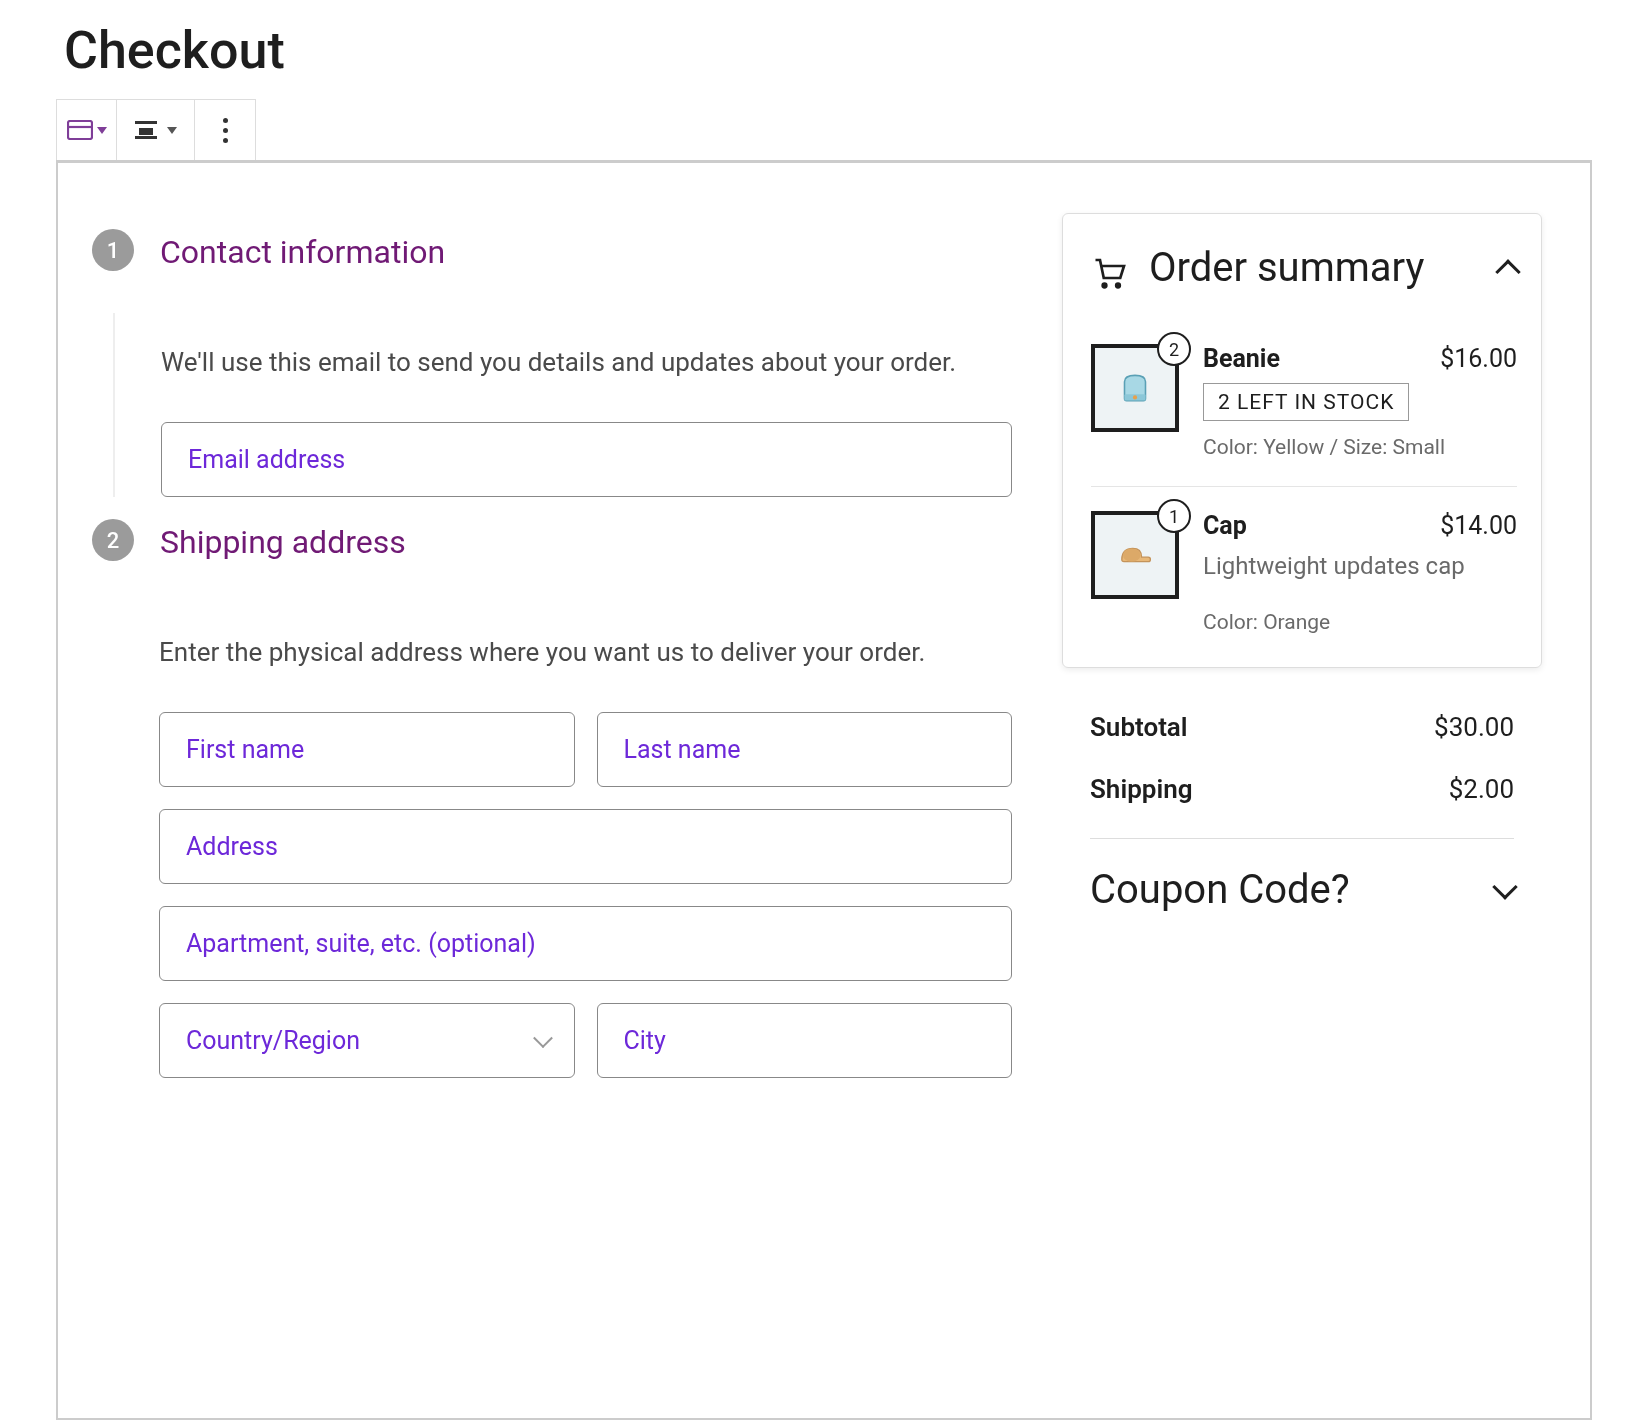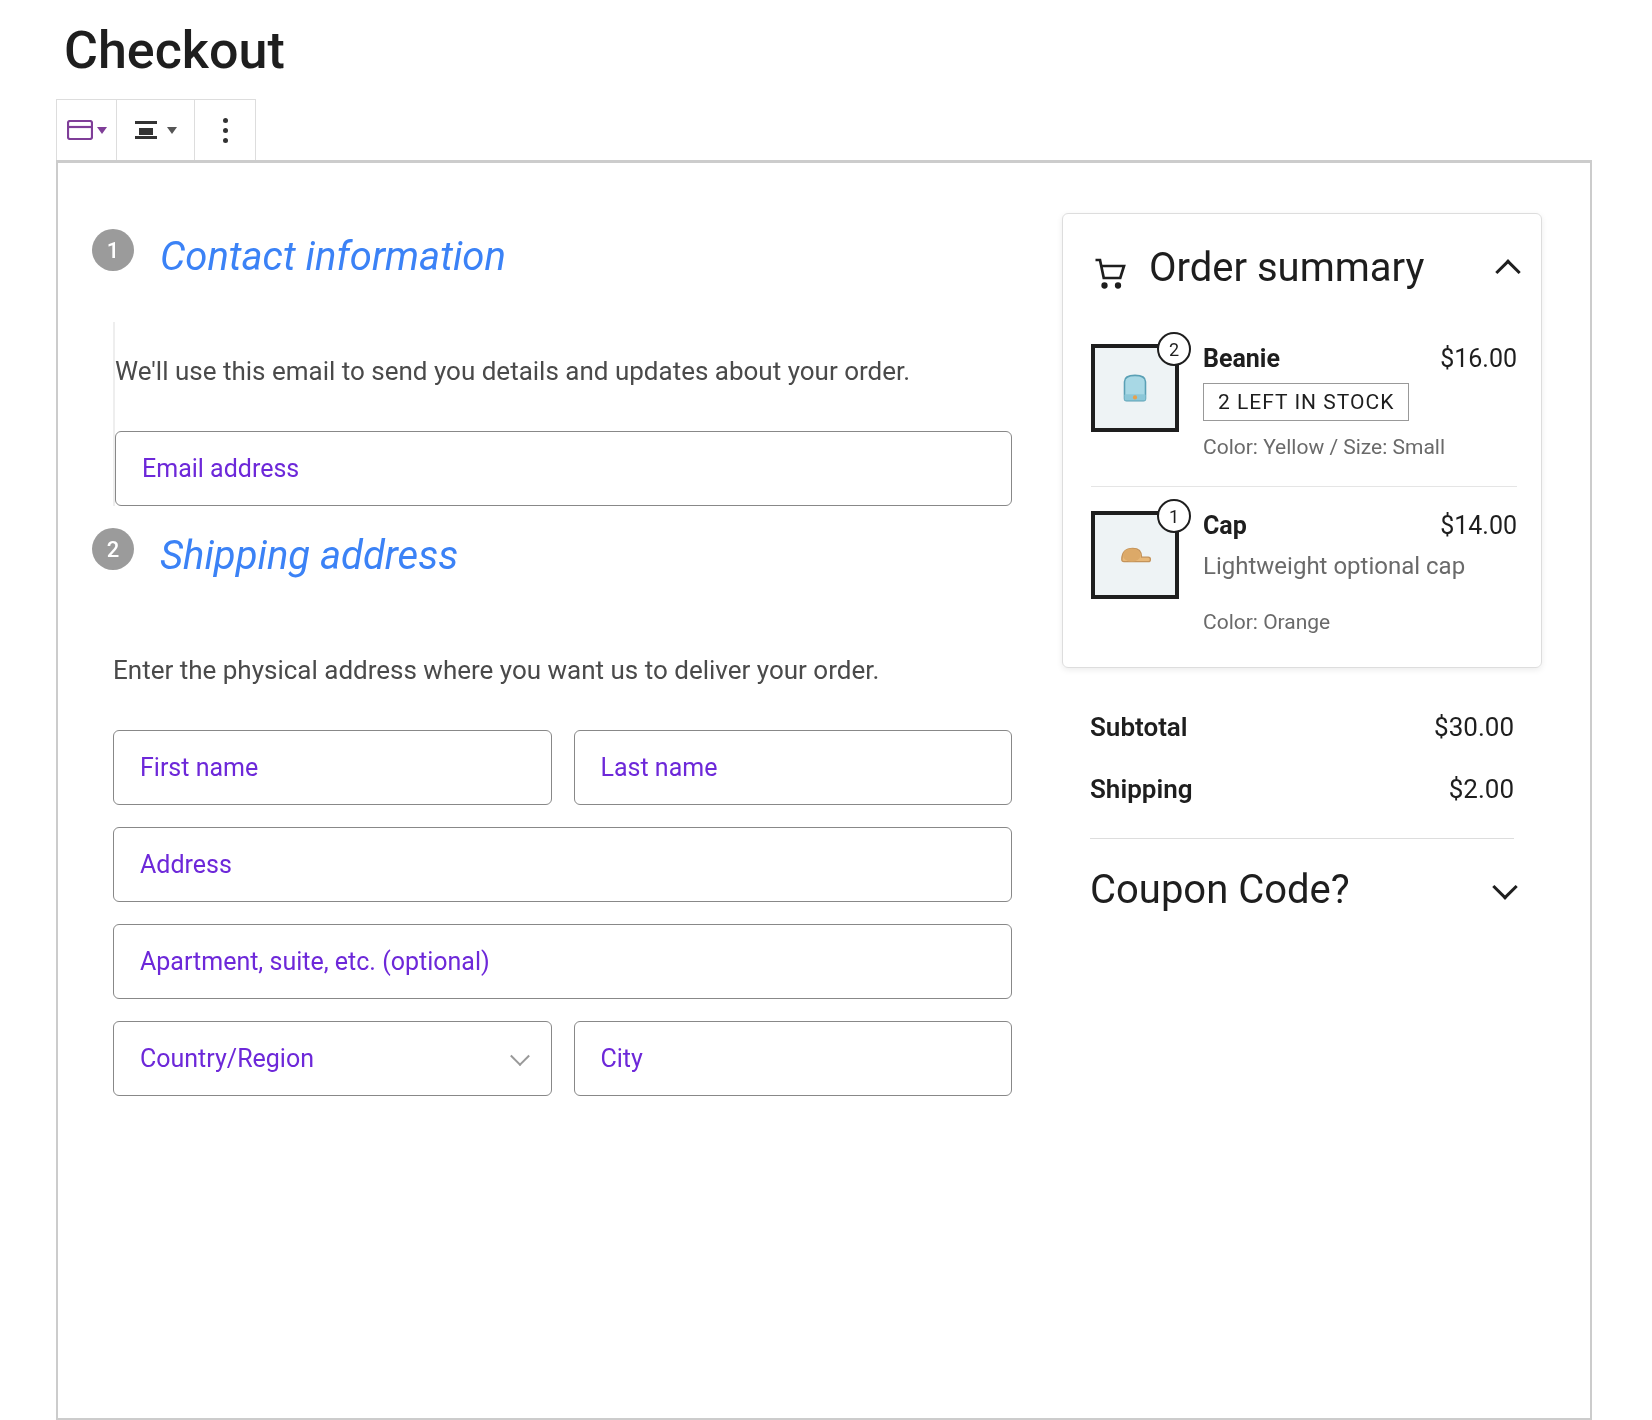--- a/index.html
+++ b/index.html
@@ -9,28 +9,28 @@
 .toolbar { display: flex; border: 1px solid #ddd; width: fit-content; margin-left: -4px; }
 .toolbar-btn { width: 60px; height: 60px; display: flex; align-items: center; justify-content: center; border-right: 1px solid #ddd; cursor: pointer; background: #fff; gap: 4px; }
 .toolbar-btn.wide { width: 78px; }
 .toolbar-btn:last-child { border-right: none; }
 .content-wrap { border: 2px solid #ccc; border-top-width: 3px; margin-left: -4px; margin-top: -1px; padding: 40px 48px 0 34px; display: flex; gap: 50px; height: 1260px; overflow: hidden; }
 .left-col { flex: 1; padding-top: 26px; }
 .right-col { width: 480px; padding-top: 10px; }
 .step { display: flex; gap: 26px; margin-bottom: 40px; }
 .step-num { width: 42px; height: 42px; border-radius: 50%; background: #9b9b9b; color: #fff; display: flex; align-items: center; justify-content: center; font-size: 22px; font-weight: 500; flex-shrink: 0; }
 .step-body { flex: 1; }
-.step-title { font-size: 40px; font-weight: 400; color: #3b82f6; margin-bottom: 32px; margin-top: 4px; font-style: italic; }
+.step-title { font-size: 32px; font-weight: 400; color: #701a75; margin-bottom: 32px; margin-top: 4px; }
 .step-desc { font-size: 26px; color: #4a4a4a; line-height: 1.5; margin-bottom: 40px; }
 .input { border: 1.5px solid #888; border-radius: 6px; padding: 22px 26px; font-size: 25px; color: #6d28d9; background: #fff; width: 100%; }
 .input-row { display: flex; gap: 22px; margin-bottom: 22px; }
 .input-row .input { flex: 1; }
 .select { position: relative; }
 .select::after { content: ''; position: absolute; right: 24px; top: 50%; width: 12px; height: 12px; border-right: 2px solid #999; border-bottom: 2px solid #999; transform: translateY(-70%) rotate(45deg); pointer-events: none; }
-.step-rail { border-left: 2px solid #eee; margin-left: 21px; margin-top: -30px; padding-top: 30px; margin-bottom: 20px; }
+.step-rail { border-left: 2px solid #eee; margin-left: 21px; padding-left: 46px; margin-top: -30px; padding-top: 30px; margin-bottom: 20px; }
 .summary-card { border: 1px solid #ddd; border-radius: 6px; padding: 28px 24px 28px 28px; box-shadow: 0 2px 6px rgba(0,0,0,0.08); margin-bottom: 28px; }
 .summary-head { display: flex; align-items: center; gap: 22px; margin-bottom: 26px; }
 .summary-title { font-size: 40px; font-weight: 400; flex: 1; line-height: 1.3; }
 .chev-up { width: 18px; height: 18px; border-left: 3px solid #1e1e1e; border-top: 3px solid #1e1e1e; transform: rotate(45deg); margin-top: 8px; }
 .chev-down { width: 18px; height: 18px; border-right: 3px solid #1e1e1e; border-bottom: 3px solid #1e1e1e; transform: rotate(45deg); margin-bottom: 6px; }
 .cart-icon { margin-top: 8px; }
 .item { display: flex; gap: 24px; padding: 24px 0; border-bottom: 1px solid #e5e5e5; }
 .item:first-of-type { padding-top: 8px; }
 .item:last-of-type { border-bottom: none; padding-bottom: 2px; }
 .thumb-wrap { position: relative; flex-shrink: 0; }
@@ -168,21 +168,21 @@
                   <ellipse cx="17" cy="20" rx="8" ry="6" fill="#dca968"></ellipse>
                 </svg>
             </div>
             <div class="qty-badge">1</div>
           </div>
           <div class="item-body">
             <div class="item-head">
               <span class="item-name">Cap</span>
               <span class="item-price">$14.00</span>
             </div>
-            <div class="item-desc">Lightweight optional cap</div>
+            <div class="item-desc">Lightweight updates cap</div>
             <div class="item-meta">Color: Orange</div>
           </div>
         </div>
       </div>
 
       <div class="totals">
         <div class="tot-row">
           <span class="tot-label">Subtotal</span>
           <span class="tot-val">$30.00</span>
         </div>

